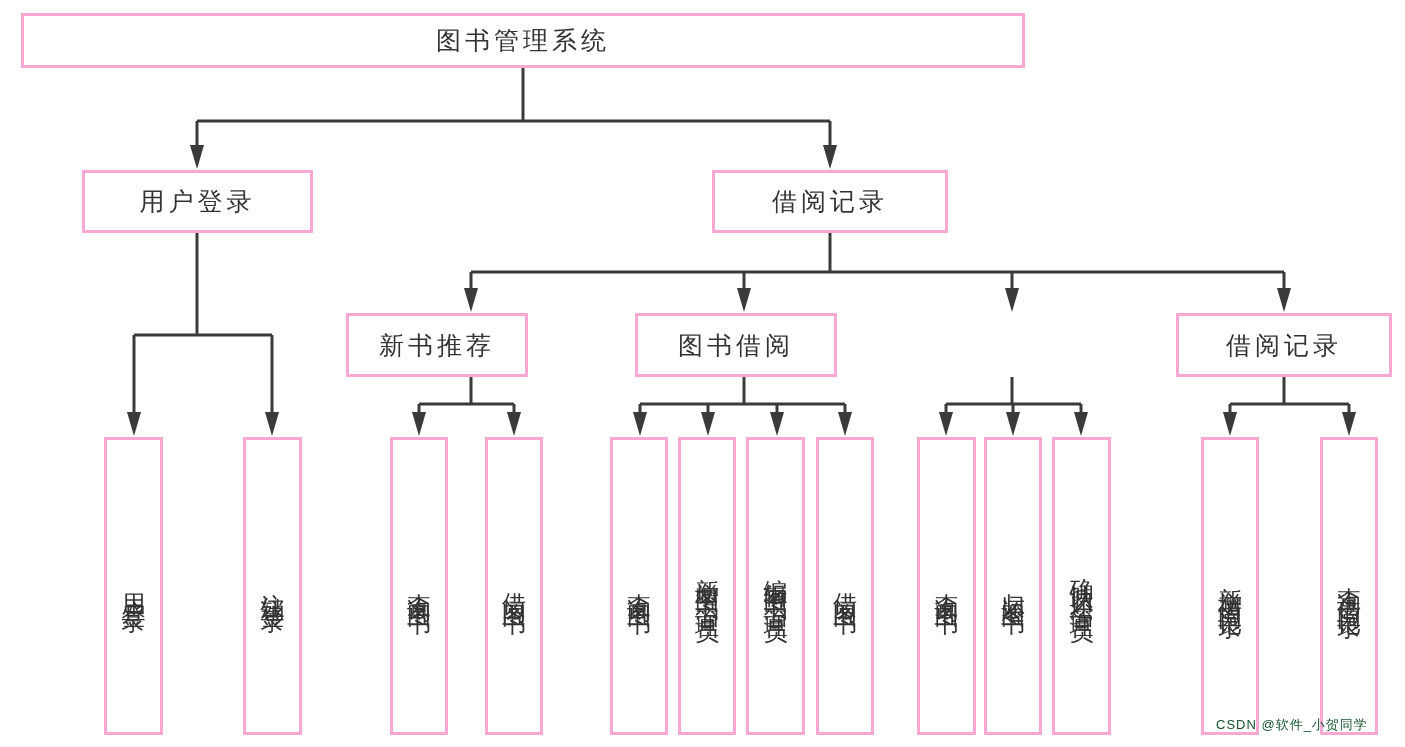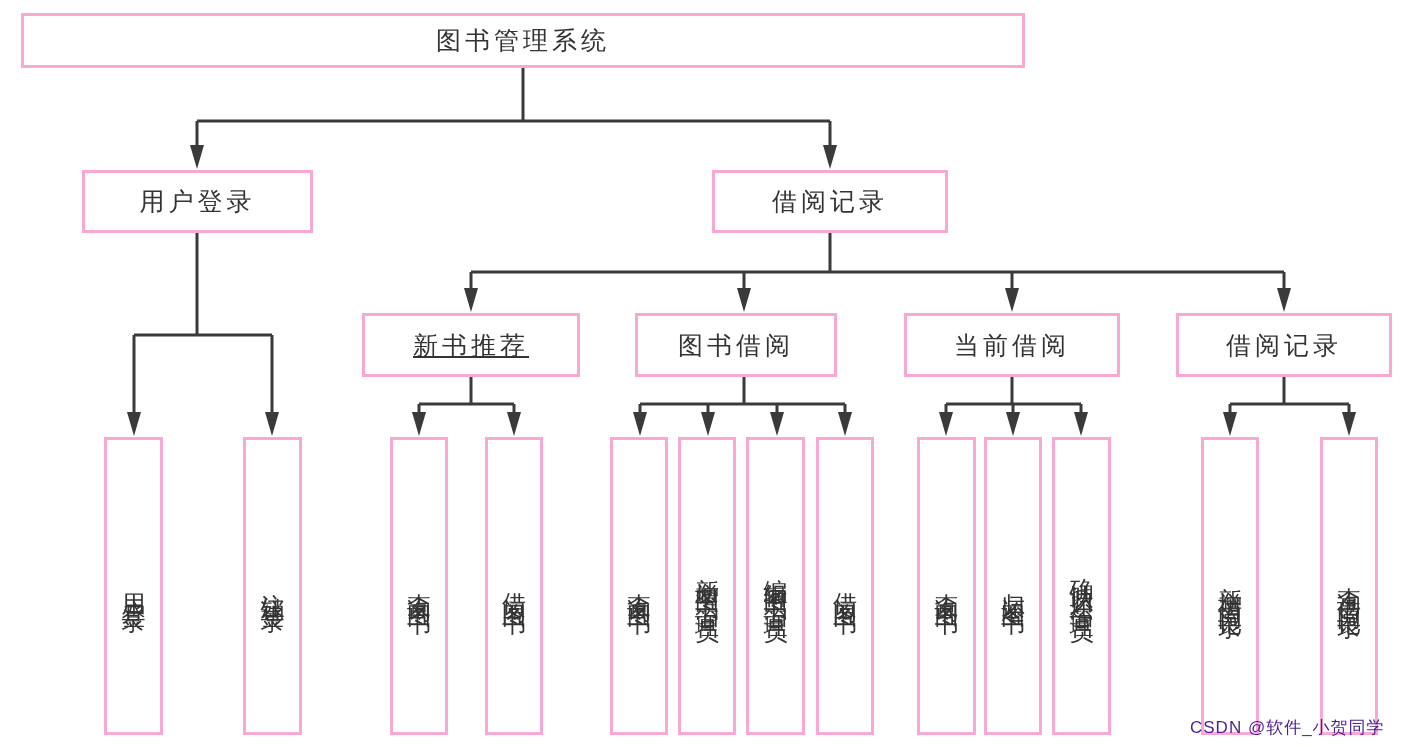--- a/index.html
+++ b/index.html
@@ -37,25 +37,25 @@
   .vbox .lbl {
     writing-mode: vertical-rl;
     text-orientation: mixed;
     font-size: 24px;
     letter-spacing: 6px;
     line-height: 1;
     white-space: nowrap;
   }
   #watermark {
     position: absolute;
-    left: 1190px;
+    left: 1216px;
     top: 716px;
-    font-size: 17px;
+    font-size: 13px;
     letter-spacing: 1px;
-    color: #4c1d95;
+    color: #14532d;
     white-space: nowrap;
     z-index: 5;
   }
 </style>
 </head>
 <body>
 
 <div id="canvas">
 
   <svg id="connectors" viewBox="0 0 1405 747" xmlns="http://www.w3.org/2000/svg">
@@ -117,28 +117,25 @@
     <span class="lbl">图书管理系统</span>
   </div>
 
   <div class="box hbox" style="left:82px; top:170px; width:231px; height:63px;">
     <span class="lbl">用户登录</span>
   </div>
   <div class="box hbox" style="left:712px; top:170px; width:236px; height:63px;">
     <span class="lbl">借阅记录</span>
   </div>
 
-  <div class="box hbox" style="left:362px; top:313px; width:218px; height:64px;text-decoration:underline;">
+  <div class="box hbox" style="left:346px; top:313px; width:182px; height:64px;">
     <span class="lbl">新书推荐</span>
   </div>
   <div class="box hbox" style="left:635px; top:313px; width:202px; height:64px;">
     <span class="lbl">图书借阅</span>
-  </div>
-  <div class="box hbox" style="left:904px; top:313px; width:216px; height:64px;">
-    <span class="lbl">当前借阅</span>
   </div>
   <div class="box hbox" style="left:1176px; top:313px; width:216px; height:64px;text-align:right;">
     <span class="lbl">借阅记录</span>
   </div>
 
   <div class="box vbox" style="left:104px; top:437px; width:59px; height:298px;">
     <span class="lbl">用户登录</span>
   </div>
   <div class="box vbox" style="left:243px; top:437px; width:59px; height:298px;">
     <span class="lbl">注销登录</span>

